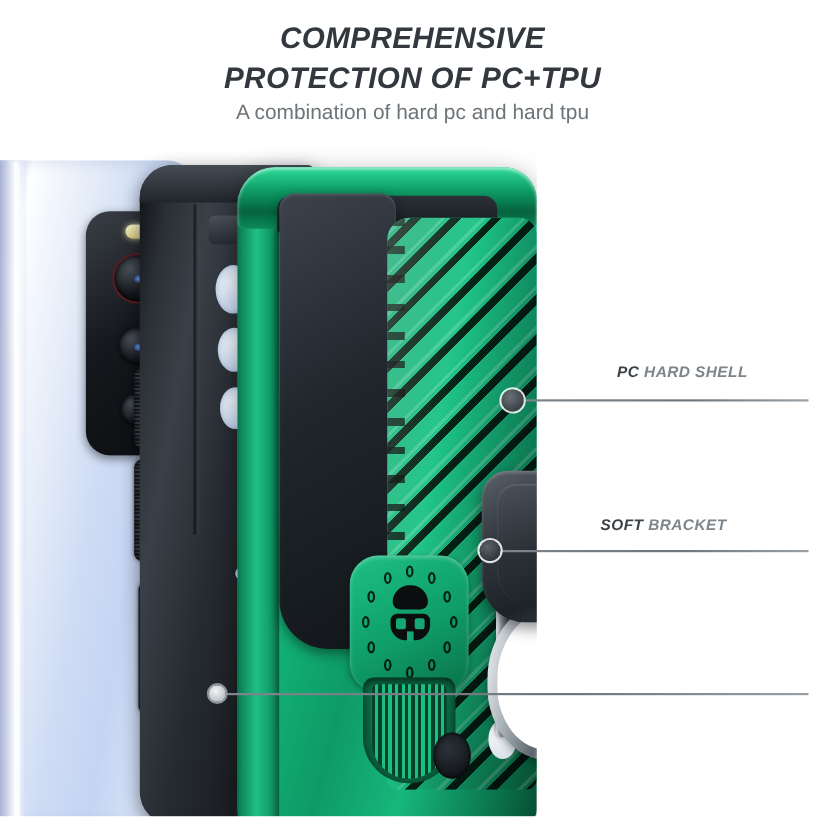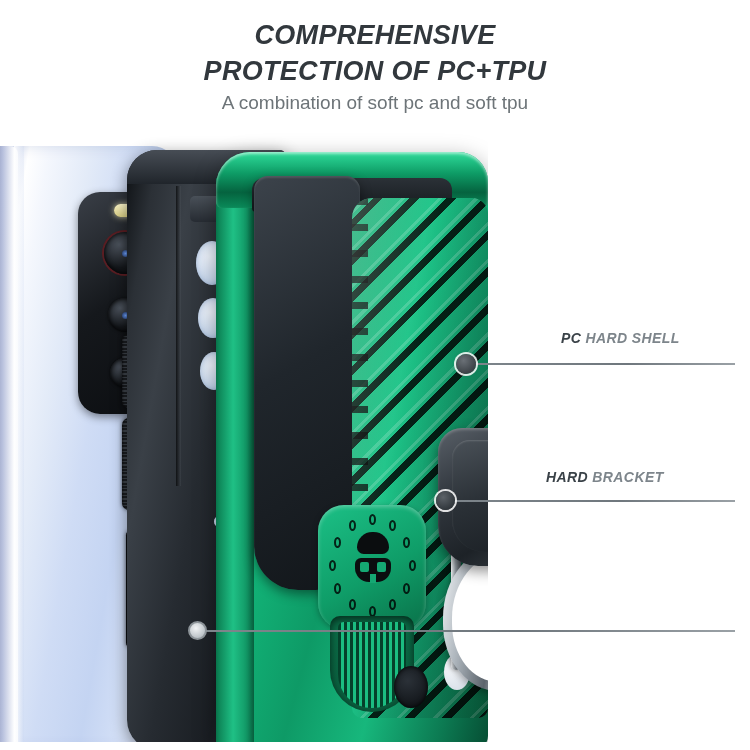--- a/index.html
+++ b/index.html
@@ -284,29 +284,29 @@
   <div id="ring"></div>
   <div id="ringIn"></div>
   <div id="ringHolder"></div>
   <div id="ringHolderIn"></div>
 
   <div id="fadeR"></div>
   <div id="fadeB"></div>
 
   <div class="hd" id="hd1">COMPREHENSIVE</div>
   <div class="hd" id="hd2">PROTECTION OF PC+TPU</div>
-  <div id="sub">A combination of soft pc and soft tpu</div>
+  <div id="sub">A combination of hard pc and hard tpu</div>
 
   <div class="lline" id="ln1"></div>
   <div class="ldot" id="dt1"></div>
   <div class="lline" id="ln2"></div>
   <div class="ldot" id="dt2"></div>
   <div class="lline" id="ln3"></div>
   <div class="ldot" id="dt3"></div>
 
   <div class="cl" id="cl1">
     <span class="k">PC</span><span class="v"> HARD SHELL</span>
   </div>
   <div class="cl" id="cl2">
-    <span class="k">HARD</span><span class="v"> BRACKET</span>
+    <span class="k">SOFT</span><span class="v"> BRACKET</span>
   </div>
 
 </div>
 
 </body></html>

